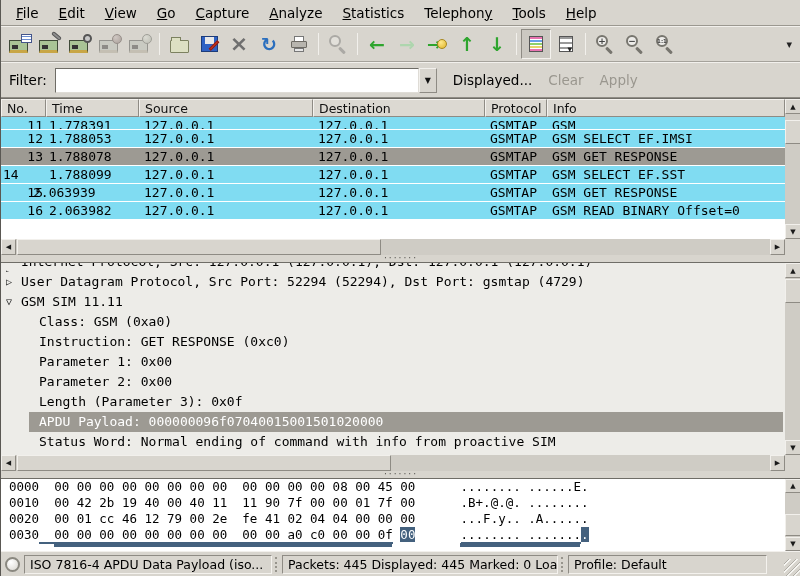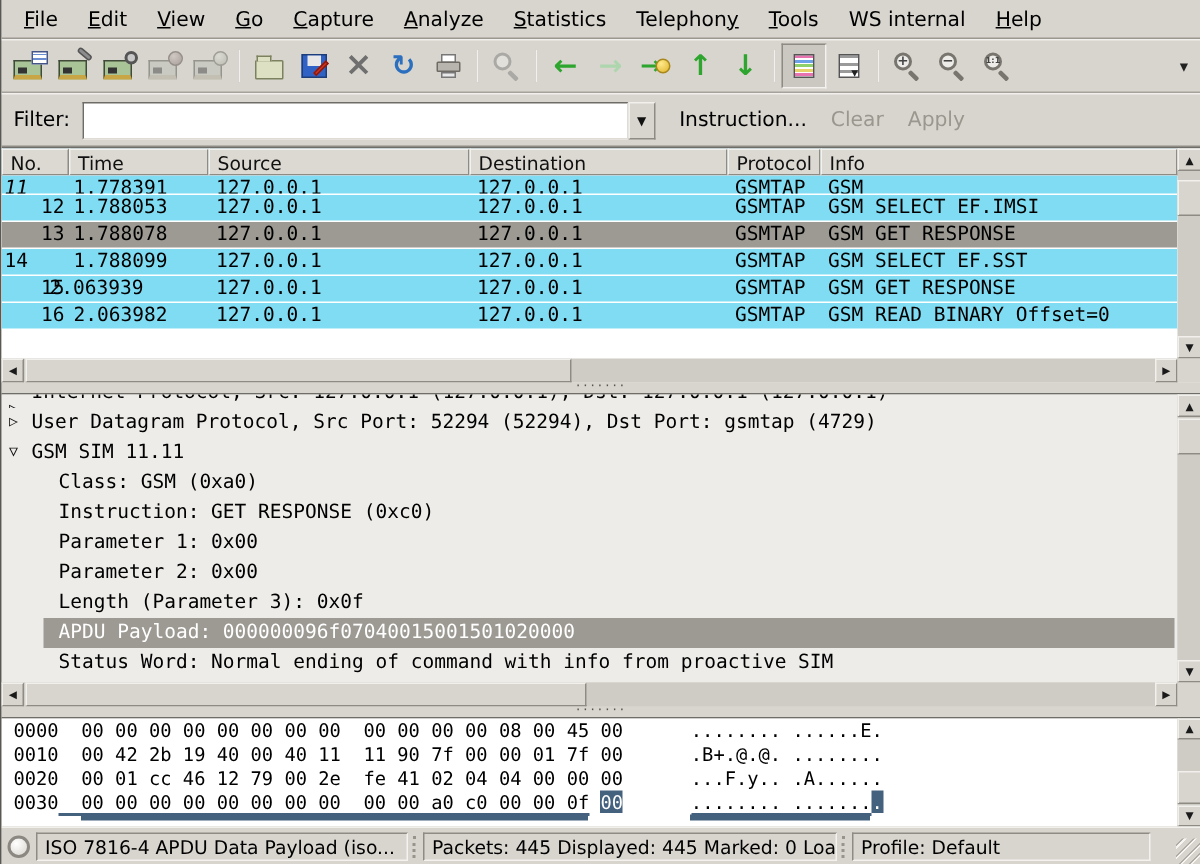--- a/index.html
+++ b/index.html
@@ -146,21 +146,20 @@
   <div class="menubar" id="menubar">
       <span class="menu-item"><u>F</u>ile</span>
       <span class="menu-item"><u>E</u>dit</span>
       <span class="menu-item"><u>V</u>iew</span>
       <span class="menu-item"><u>G</u>o</span>
       <span class="menu-item"><u>C</u>apture</span>
       <span class="menu-item"><u>A</u>nalyze</span>
       <span class="menu-item"><u>S</u>tatistics</span>
       <span class="menu-item">Telephon<u>y</u></span>
       <span class="menu-item"><u>T</u>ools</span>
-      <span class="menu-item">WS internal</span>
       <span class="menu-item"><u>H</u>elp</span>
     </div>
 
   <div class="toolbar" id="toolbar">
       <div class="tb-btn">
         <div class="nic">
           <div class="nic-card"></div>
           <div class="nic-chip"></div>
           <div class="nic-badge">
             <div class="badge-list"></div>
@@ -284,38 +283,38 @@
   <div class="tb-overflow" style="top:38px;">▾</div>
 
   <div class="filterbar">
     <span class="filter-label">Filter:</span>
     <div class="filter-combo">
       <input class="filter-input" value="" style="">
       <div class="combo-btn">
         <span>▼</span>
       </div>
     </div>
-    <span class="btn-flat">Instruction...</span>
+    <span class="btn-flat">Displayed...</span>
     <span class="btn-flat disabled">Clear</span>
     <span class="btn-flat disabled">Apply</span>
   </div>
 
   <div class="packet-list">
     <div class="pl-header" id="pl-header">
         <div class="pl-hcell" style="left: 0px; width: 45px;">No.</div>
         <div class="pl-hcell" style="left: 45px; width: 93px;">Time</div>
         <div class="pl-hcell" style="left: 138px; width: 174px;">Source</div>
         <div class="pl-hcell" style="left: 312px; width: 172px;">Destination</div>
         <div class="pl-hcell" style="left: 484px; width: 62px;">Protocol</div>
         <div class="pl-hcell" style="left: 546px; width: 238px;">Info</div>
       </div>
     <div class="pl-body" id="pl-body">
         <div class="pl-row cyan partial">
           <div class="pl-shift">
-            <div class="pl-cell" style="left: 2px; width: 40px;  font-style: italic;">11</div>
+            <div class="pl-cell" style="left: 2px; width: 40px; text-align: right;">11</div>
             <div class="pl-cell" style="left: 48px;">1.778391</div>
             <div class="pl-cell" style="left: 143px;">127.0.0.1</div>
             <div class="pl-cell" style="left: 317px;">127.0.0.1</div>
             <div class="pl-cell" style="left: 489px;">GSMTAP</div>
             <div class="pl-cell" style="left: 551px;">GSM</div>
           </div>
         </div>
         <div class="pl-row cyan">
           <div>
             <div class="pl-cell" style="left: 2px; width: 40px; text-align: right;">12</div>

